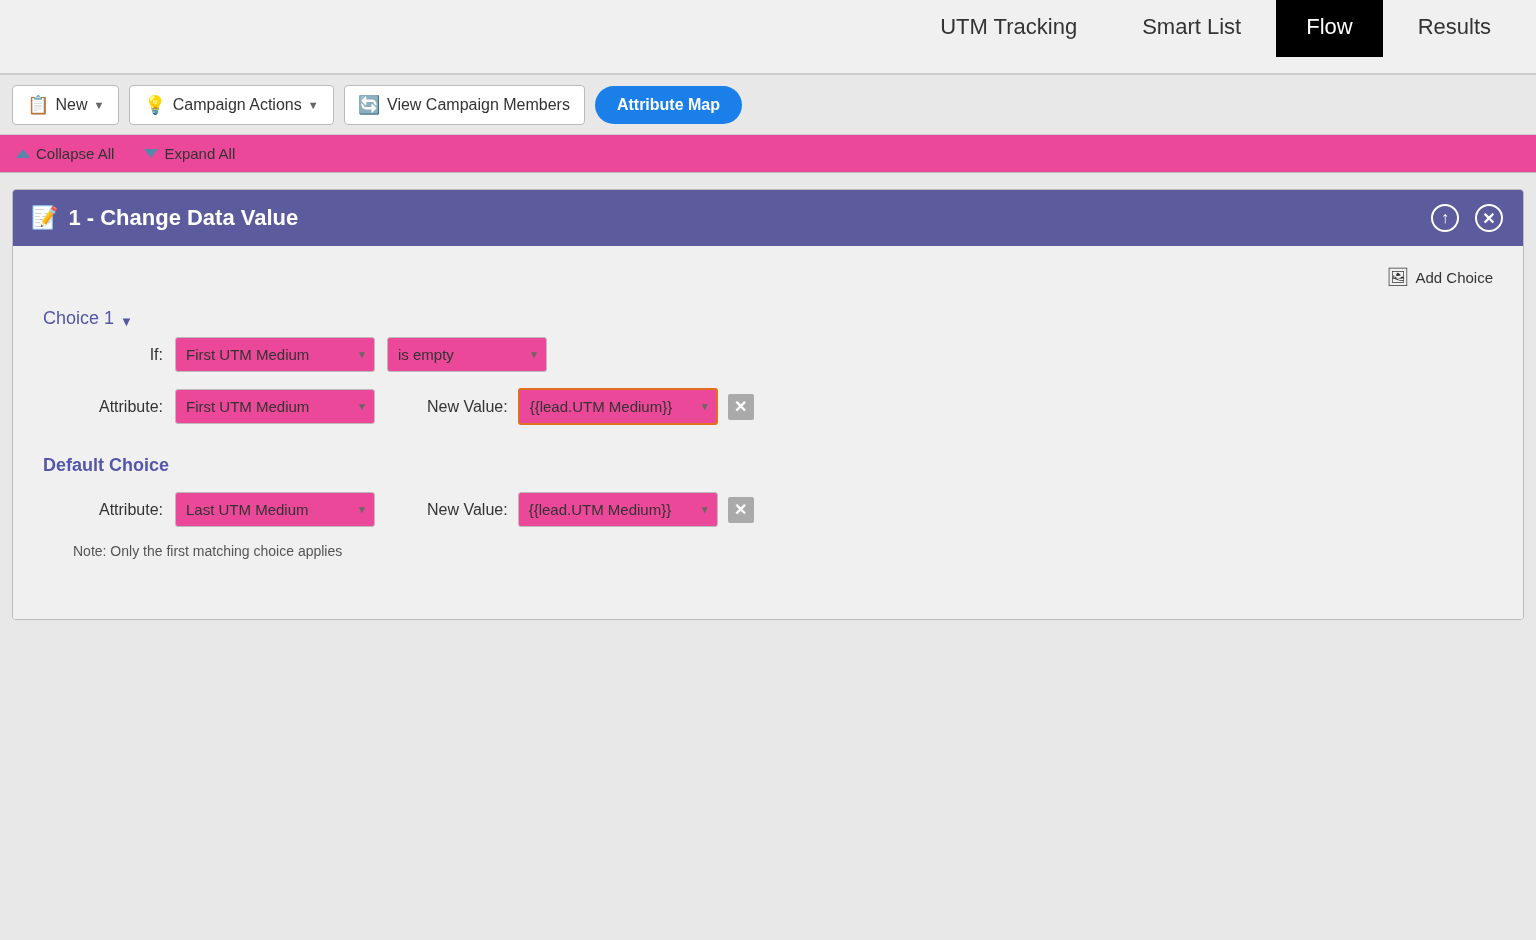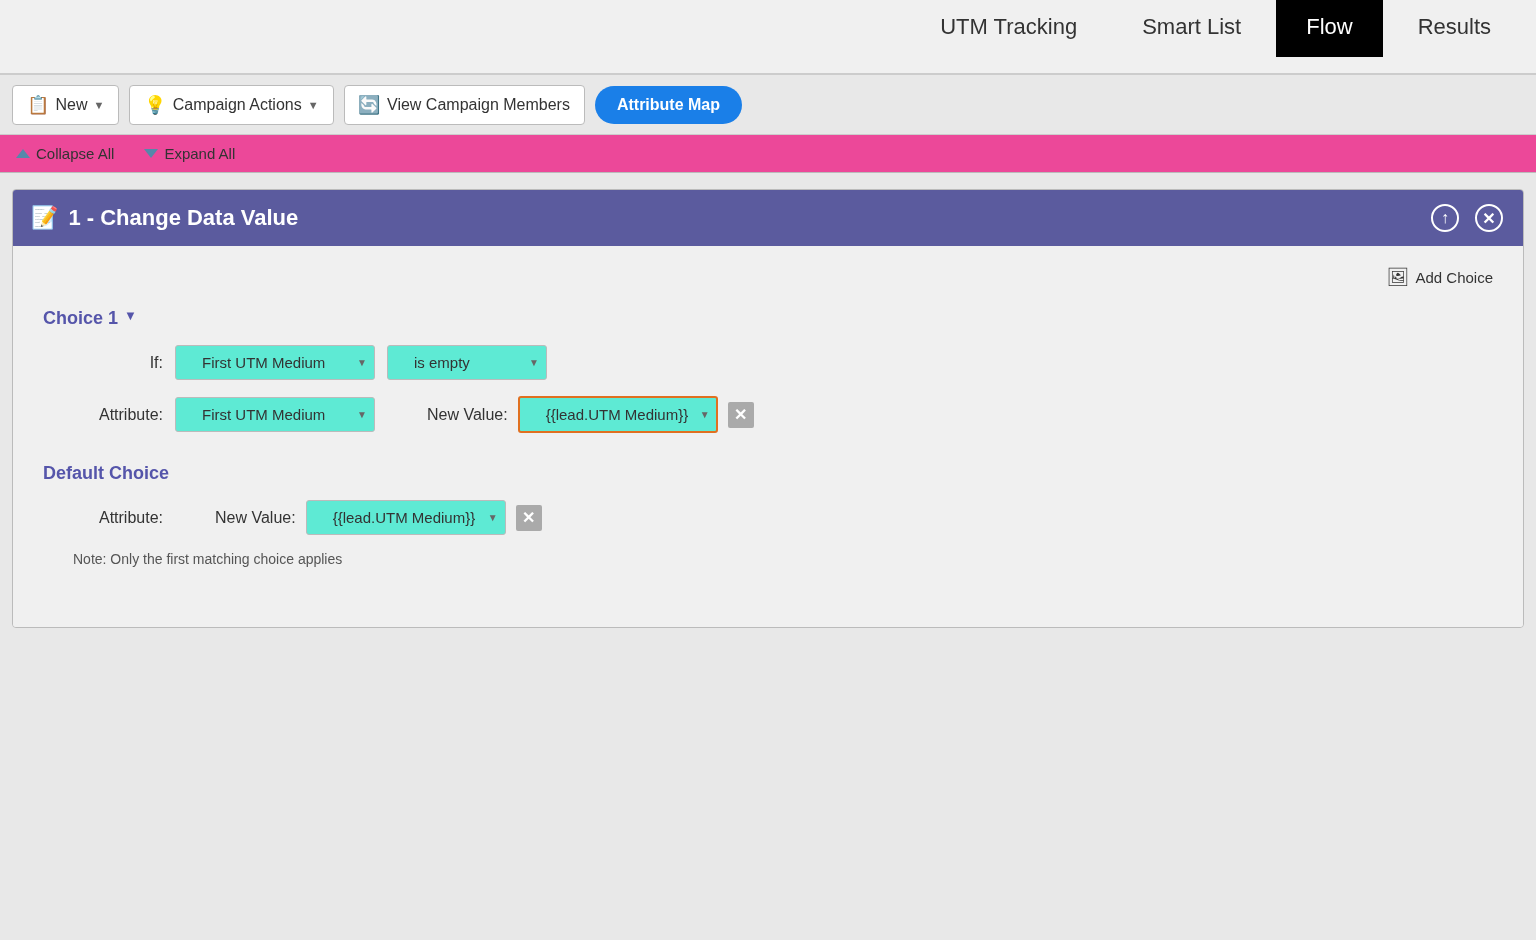--- a/index.html
+++ b/index.html
@@ -157,47 +157,47 @@
       background: none;
       border: none;
     }
     .add-choice-icon { font-size: 18px; }
 
     
     .choice-section { margin-bottom: 30px; }
     .choice-title {
       color: #5555aa;
       font-size: 18px;
-      font-weight: 700;
-      margin-bottom: 16px;
-      display: flex;
-      align-items: flex-start;
+      font-weight: 400;
+      margin-bottom: 8px;
+      display: flex;
+      align-items: flex-end;
       gap: 6px;
     }
     .choice-dropdown-arrow { font-size: 13px; color: #5555aa; }
 
     .form-row {
       display: flex;
       align-items: center;
       margin-bottom: 16px;
       gap: 12px;
       margin-left: 30px;
     }
     .form-label {
       font-size: 16px;
       color: #333;
       min-width: 90px;
       text-align: right;
     }
     .form-select {
-      padding: 8px 26px;
+      padding: 8px 10px;
       border: 1px solid #bbb;
       border-radius: 3px;
       font-size: 15px;
-      background: #5eead4;
+      background: #ec4899;
       appearance: none;
       cursor: pointer;
       color: #333;
     }
     .form-select-lg { min-width: 200px; }
     .form-select-md { min-width: 160px; }
 
     .select-wrapper {
       position: relative;
       display: inline-flex;
@@ -359,20 +359,25 @@
           <button class="clear-btn">✕</button>
         </div>
       </div>
     </div>
 
     <div class="choice-section">
       <div class="default-choice-title">Default Choice</div>
 
       <div class="form-row">
         <span class="form-label">Attribute:</span>
+        <div class="select-wrapper">
+          <select class="form-select form-select-lg">
+            <option>Last UTM Medium</option>
+          </select>
+        </div>
         <div class="new-value-group">
           <span class="new-value-label">New Value:</span>
           <div class="select-wrapper">
             <select class="form-select form-select-lg">
               <option>{{lead.UTM Medium}}</option>
             </select>
           </div>
           <button class="clear-btn">✕</button>
         </div>
       </div>

